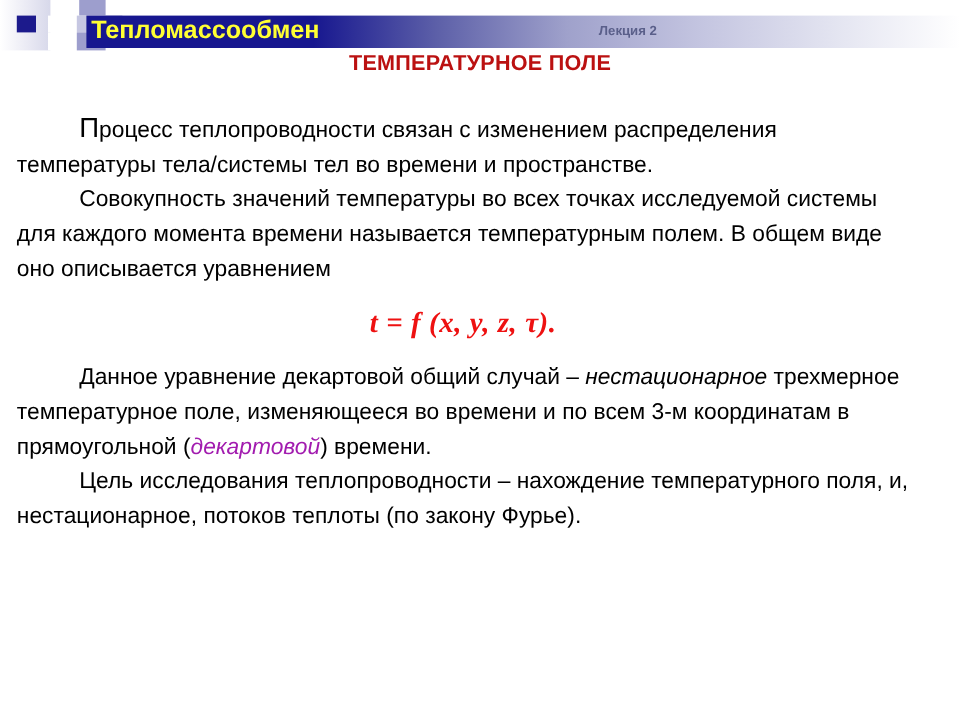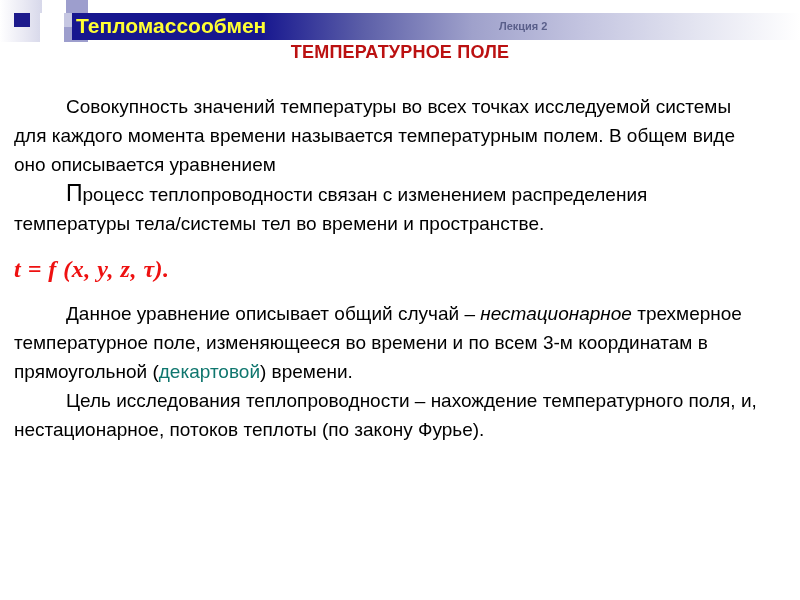--- a/index.html
+++ b/index.html
@@ -119,26 +119,28 @@
     text-align: left;
   }
   .para .drop-cap {
     font-size: 23px;
   }
   .em-italic {
     font-style: italic;
     margin-top: 12px;
   }
   .em-red-italic {
-    color: #0f766e;
+    font-style: italic;
+    color: #a21caf;
   }
 
   
   .formula {
     margin: 18px 0 16px 0;
+    text-align: center;
     font-family: "Liberation Serif", serif;
     font-size: 24px;
     font-weight: bold;
     font-style: italic;
     color: #ee1111;
     text-indent: 0;
     letter-spacing: 0.5px;
   }
 </style>
 </head>
@@ -162,23 +164,23 @@
 
   <div class="header-title">Тепломассообмен</div>
 
   <div class="header-lecture">Лекция 2</div>
 </div>
 
 <div class="slide-title">ТЕМПЕРАТУРНОЕ ПОЛЕ</div>
 
 <div class="body-area">
 
+  <p class="para"><span class="drop-cap">П</span><span>роцесс теплопроводности связан с изменением распределения температуры тела/системы тел во времени и пространстве.</span></p>
+
   <p class="para"><span>Совокупность значений температуры во всех точках исследуемой системы для каждого момента времени называется температурным полем. В общем виде оно описывается уравнением</span></p>
-
-  <p class="para"><span class="drop-cap">П</span><span>роцесс теплопроводности связан с изменением распределения температуры тела/системы тел во времени и пространстве.</span></p>
 
   <div class="formula">t = f (x, y, z, τ).</div>
 
-  <p class="para"><span>Данное уравнение описывает общий случай – </span><span class="em-italic">нестационарное</span><span> трехмерное температурное поле, изменяющееся во времени и по всем 3-м координатам в прямоугольной (</span><span class="em-red-italic">декартовой</span><span>) времени.</span></p>
+  <p class="para"><span>Данное уравнение декартовой общий случай – </span><span class="em-italic">нестационарное</span><span> трехмерное температурное поле, изменяющееся во времени и по всем 3-м координатам в прямоугольной (</span><span class="em-red-italic">декартовой</span><span>) времени.</span></p>
 
   <p class="para"><span>Цель исследования теплопроводности – нахождение температурного поля, и, нестационарное, потоков теплоты (по закону Фурье).</span></p>
 
 </div>
 
 </body></html>

